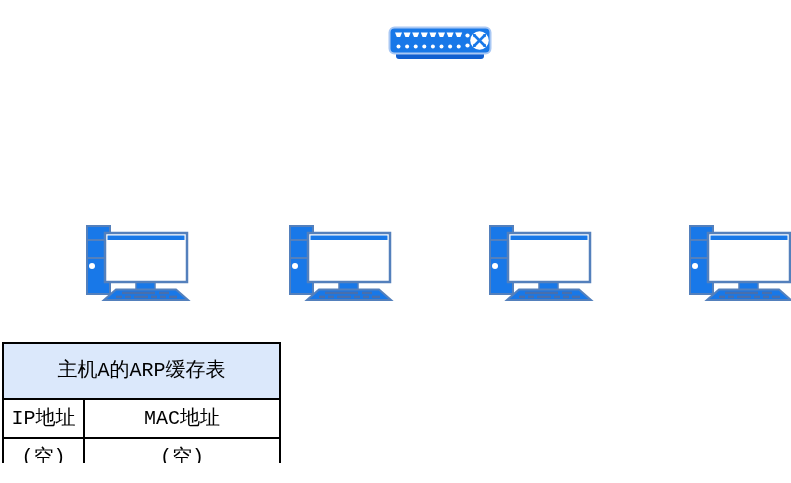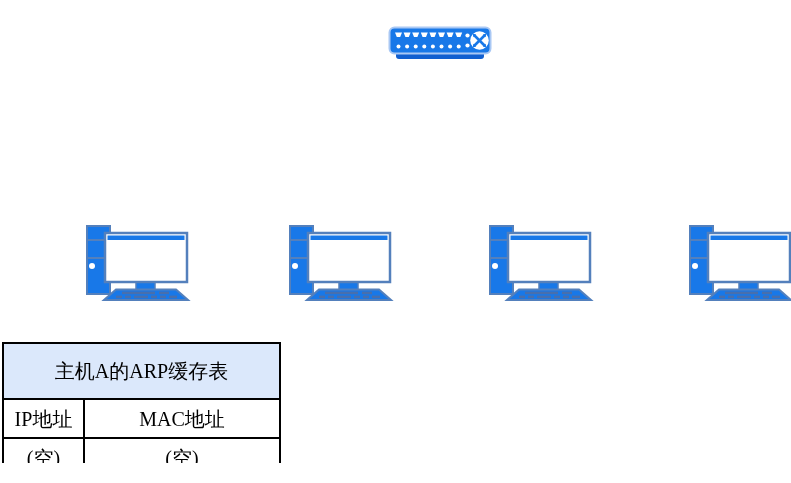--- a/index.html
+++ b/index.html
@@ -1,18 +1,18 @@
 <!DOCTYPE html>
 <html><head>
 <meta charset="utf-8">
 <style>
   html,body{margin:0;padding:0;background:#fff;}
   .stage{
     position:relative;width:791px;height:463px;background:#ffffff;overflow:hidden;
-    font-family:Liberation Serif, serif;color:#000;
+    font-family:Liberation Mono, monospace;color:#000;
   }
   .switch-wrap{position:absolute;left:388px;top:26px;width:104px;height:36px;}
   #computers .pc-wrap{position:absolute;top:223px;width:106px;height:78px;}
   #computers .pc-wrap:nth-of-type(1){left:85px;}
   #computers .pc-wrap:nth-of-type(2){left:288px;}
   #computers .pc-wrap:nth-of-type(3){left:488px;}
   #computers .pc-wrap:nth-of-type(4){left:688px;}
   svg{display:block;}
   table.arp{
     position:absolute;left:2px;top:342px;width:277px;

